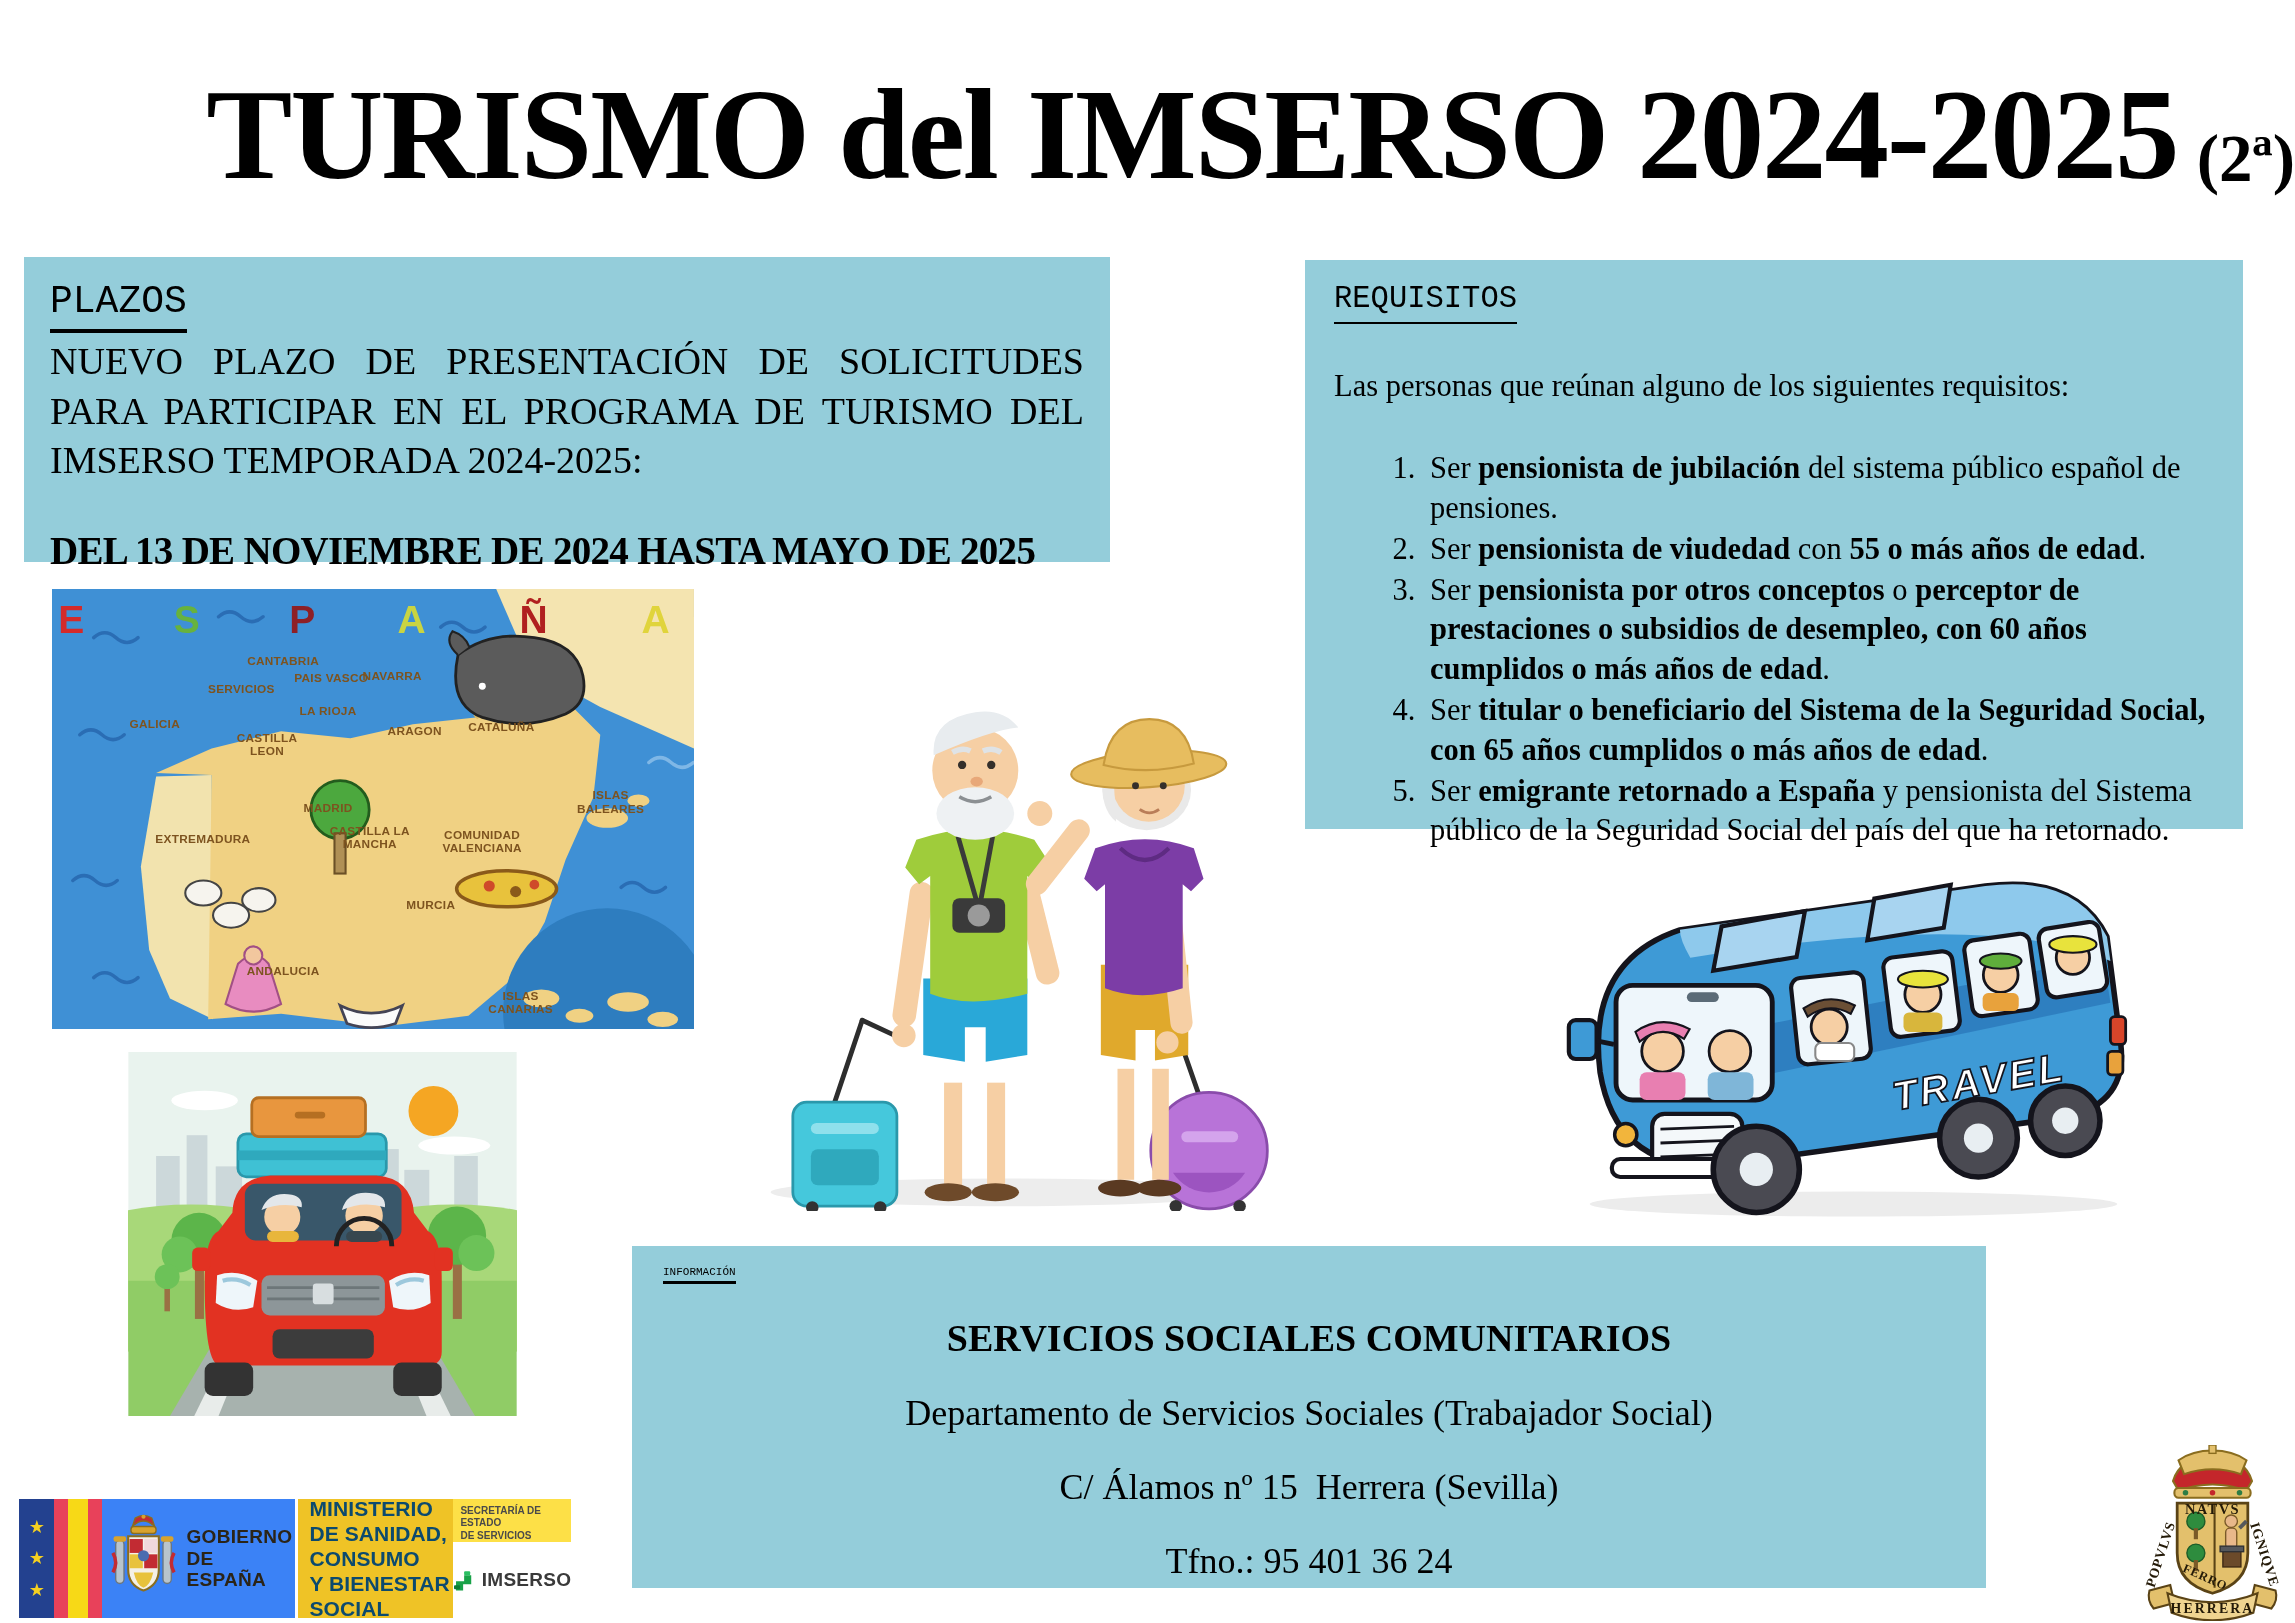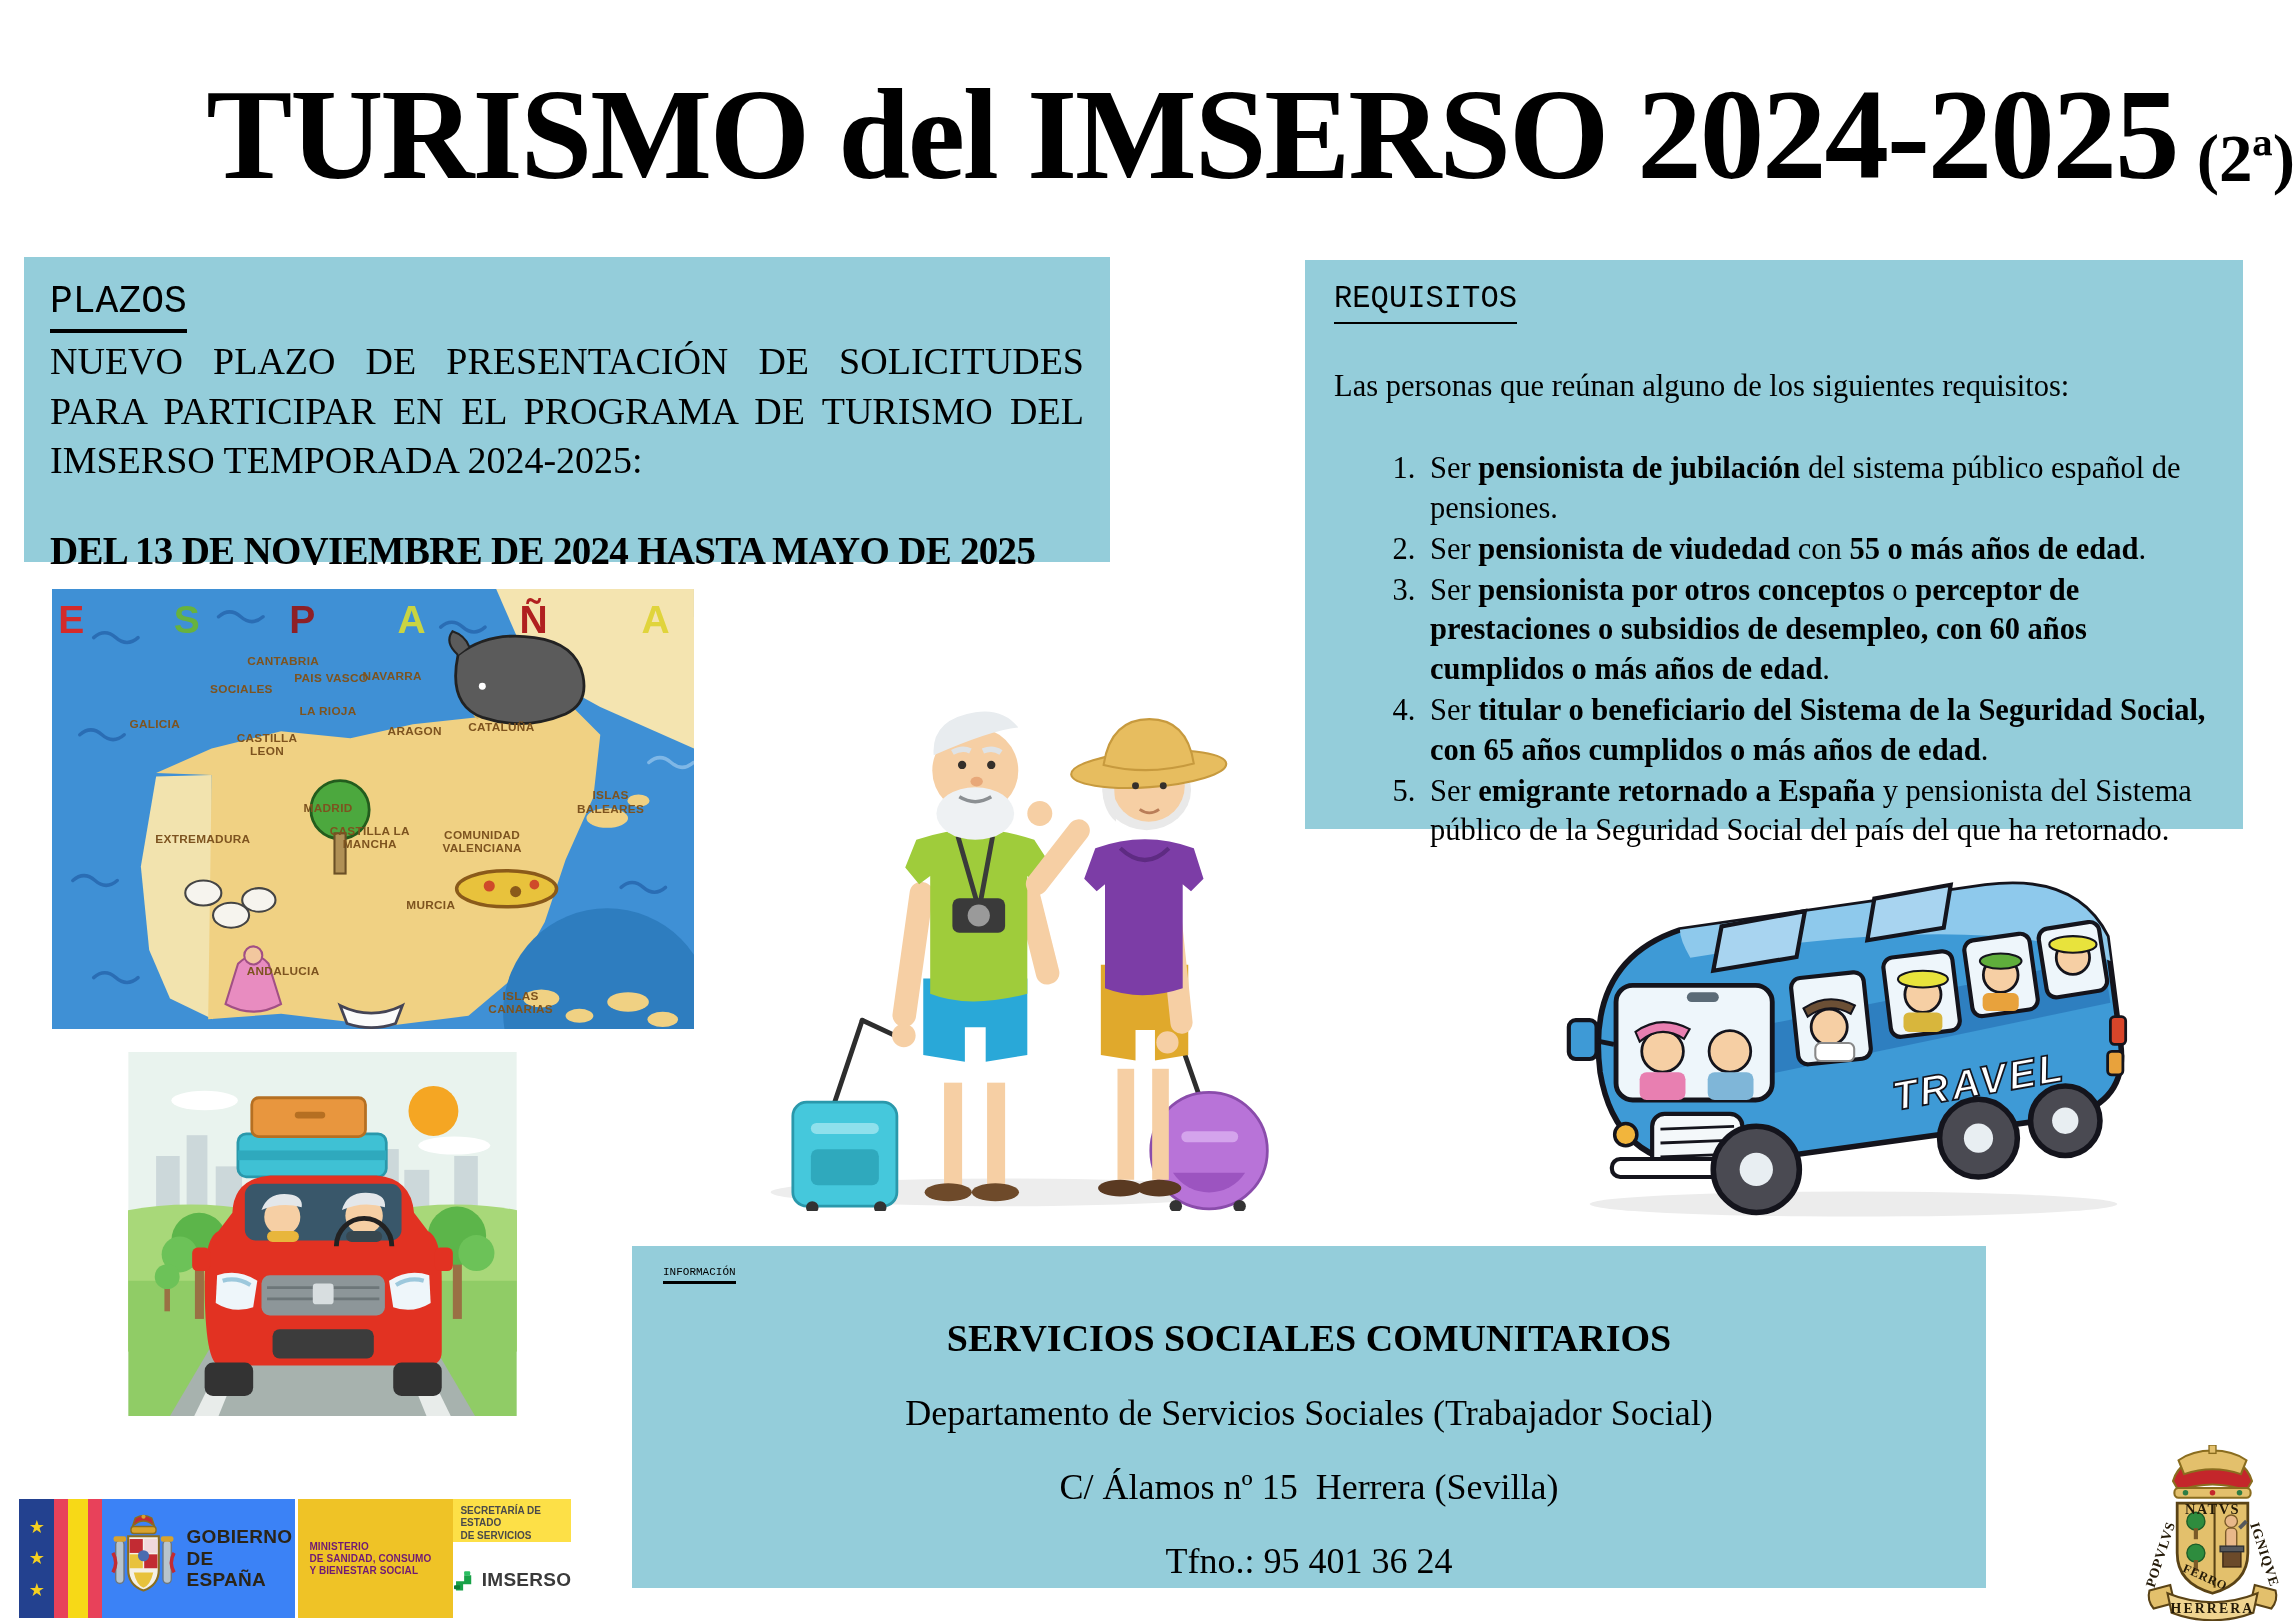--- a/index.html
+++ b/index.html
@@ -51,21 +51,21 @@
   .logos { position:absolute; left:19.4px; top:1499px; width:552px; height:119px; display:flex; font-family:"Liberation Sans", sans-serif; }
   .euband { width:36px; height:100%; background:#23418f; display:flex; flex-direction:column; justify-content:space-around; align-items:center; padding:12.5px 0; }
   .euband .star { color:#f5d020; font-size:18px; line-height:1; }
   .flagred1 { width:14px; background:#e8415a; }
   .flagyellow { width:21px; background:#f7d917; }
   .goviernoblk { width:200px; background:#3b82f6; display:flex; align-items:center; padding-left:8.3px; }
   .goviernoblk .arms { flex:0 0 auto; }
   .govtext { font-weight:bold; font-size:19px; color:#2b2417; line-height:1.15; margin-left:9.7px; letter-spacing:0.3px; }
   .divider { width:3.5px; background:#ffffff; }
   .ministerioblk { width:160px; background:#efc326; display:flex; align-items:center; padding-left:11px; }
-  .mintext { font-weight:bold; font-size:10px; color:#701a75; line-height:1.2; letter-spacing:0.1px; }
+  .mintext { font-weight:bold; font-size:21px; color:#0c4a6e; line-height:1.2; letter-spacing:0.1px; }
   .rightblk { width:118px; display:flex; flex-direction:column; }
   .secretaria { background:#fde047; height:43px; padding:5.6px 7px; font-weight:bold; font-size:10px; color:#4a4a4a; line-height:1.25; }
   .imsersoblk { background:#ffffff; flex:1; display:flex; align-items:center; justify-content:center; gap:7px; }
   .imserso-label { font-weight:bold; font-size:19px; color:#3a3a3a; letter-spacing:0.3px; }
 
   
   .seal { position:absolute; left:2137px; top:1445px; width:151px; height:176px; }
 
   svg text { font-family:"Liberation Serif", serif; }
   .sans-t { font-family:"Liberation Sans", sans-serif; }
@@ -154,21 +154,21 @@
 
       <path d="M415,600 q45,22 90,0 l-10,26 q-35,12 -70,0 Z" fill="#fbfbfb" stroke="#445" stroke-width="4"></path>
     </svg>
     <span class="esp esp0" style="left:3%">E</span>
     <span class="esp esp1" style="left:21%">S</span>
     <span class="esp esp2" style="left:39%">P</span>
     <span class="esp esp3" style="left:56%">A</span>
     <span class="esp esp4" style="left:75%">Ñ</span>
     <span class="esp esp5" style="left:94%">A</span>
     <span class="rlab" style="left:16%;top:31%">GALICIA</span>
-    <span class="rlab" style="left:29.5%;top:23%">SOCIALES</span>
+    <span class="rlab" style="left:29.5%;top:23%">SERVICIOS</span>
     <span class="rlab" style="left:36%;top:16.5%">CANTABRIA</span>
     <span class="rlab" style="left:43.5%;top:20.5%">PAIS VASCO</span>
     <span class="rlab" style="left:53%;top:20%">NAVARRA</span>
     <span class="rlab" style="left:43%;top:28%">LA RIOJA</span>
     <span class="rlab wrap w110" style="left:33.5%;top:35.5%">CASTILLA LEON</span>
     <span class="rlab" style="left:56.5%;top:32.5%">ARAGON</span>
     <span class="rlab" style="left:70%;top:31.5%">CATALUÑA</span>
     <span class="rlab" style="left:43%;top:50%">MADRID</span>
     <span class="rlab" style="left:23.5%;top:57%">EXTREMADURA</span>
     <span class="rlab wrap w130" style="left:49.5%;top:56.5%">CASTILLA LA MANCHA</span>

